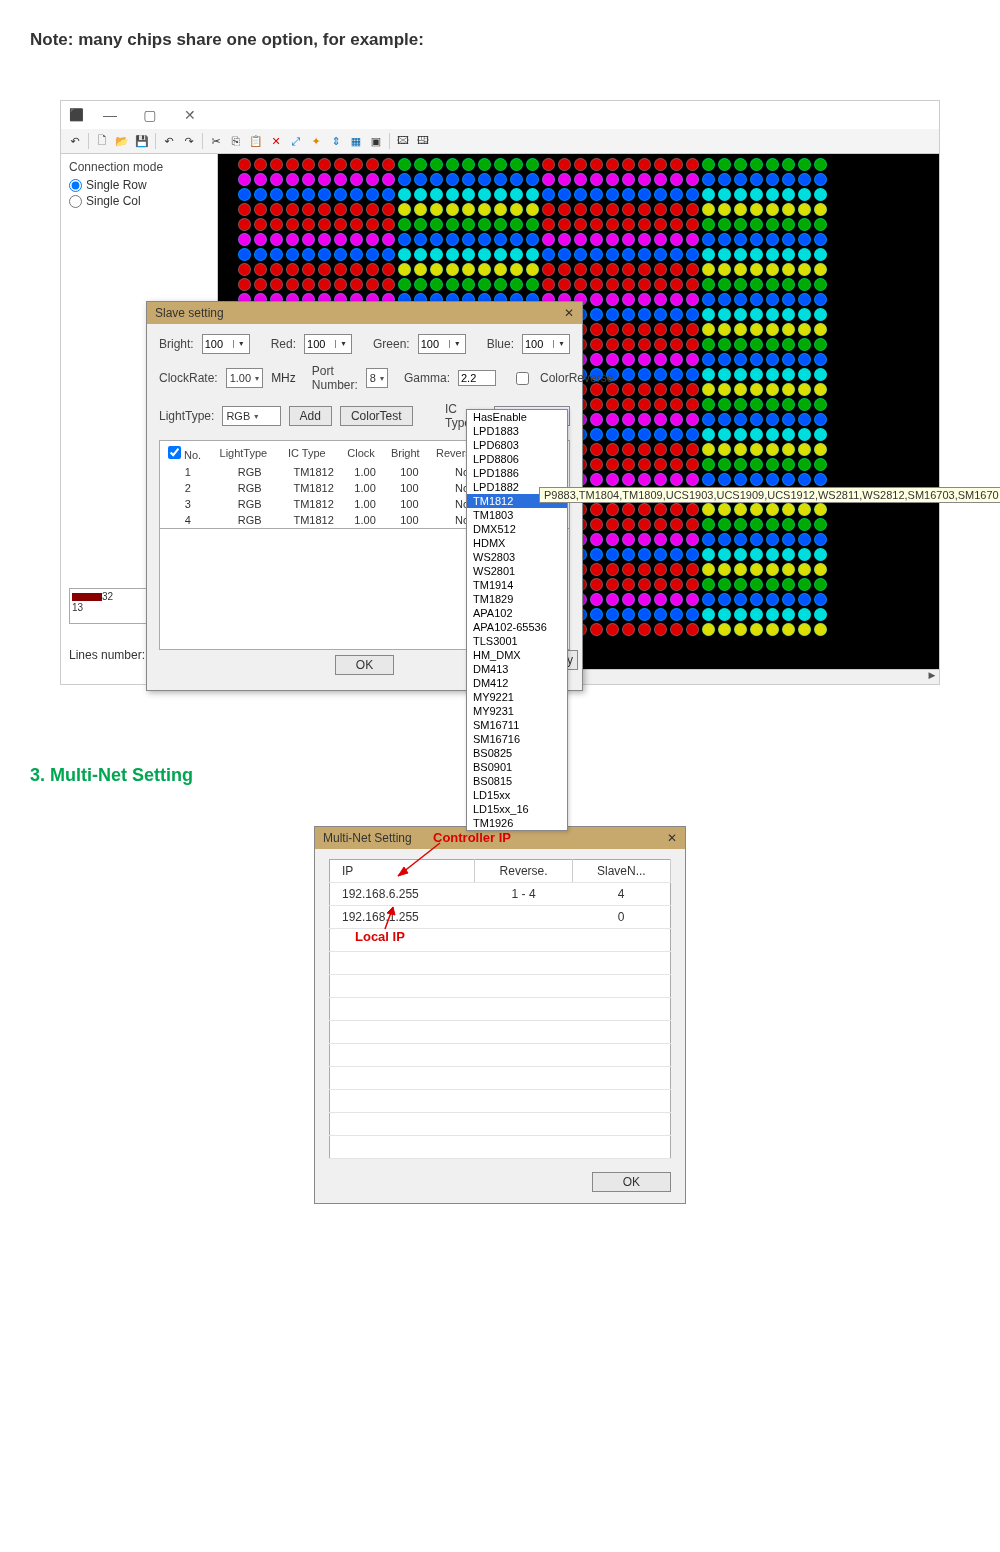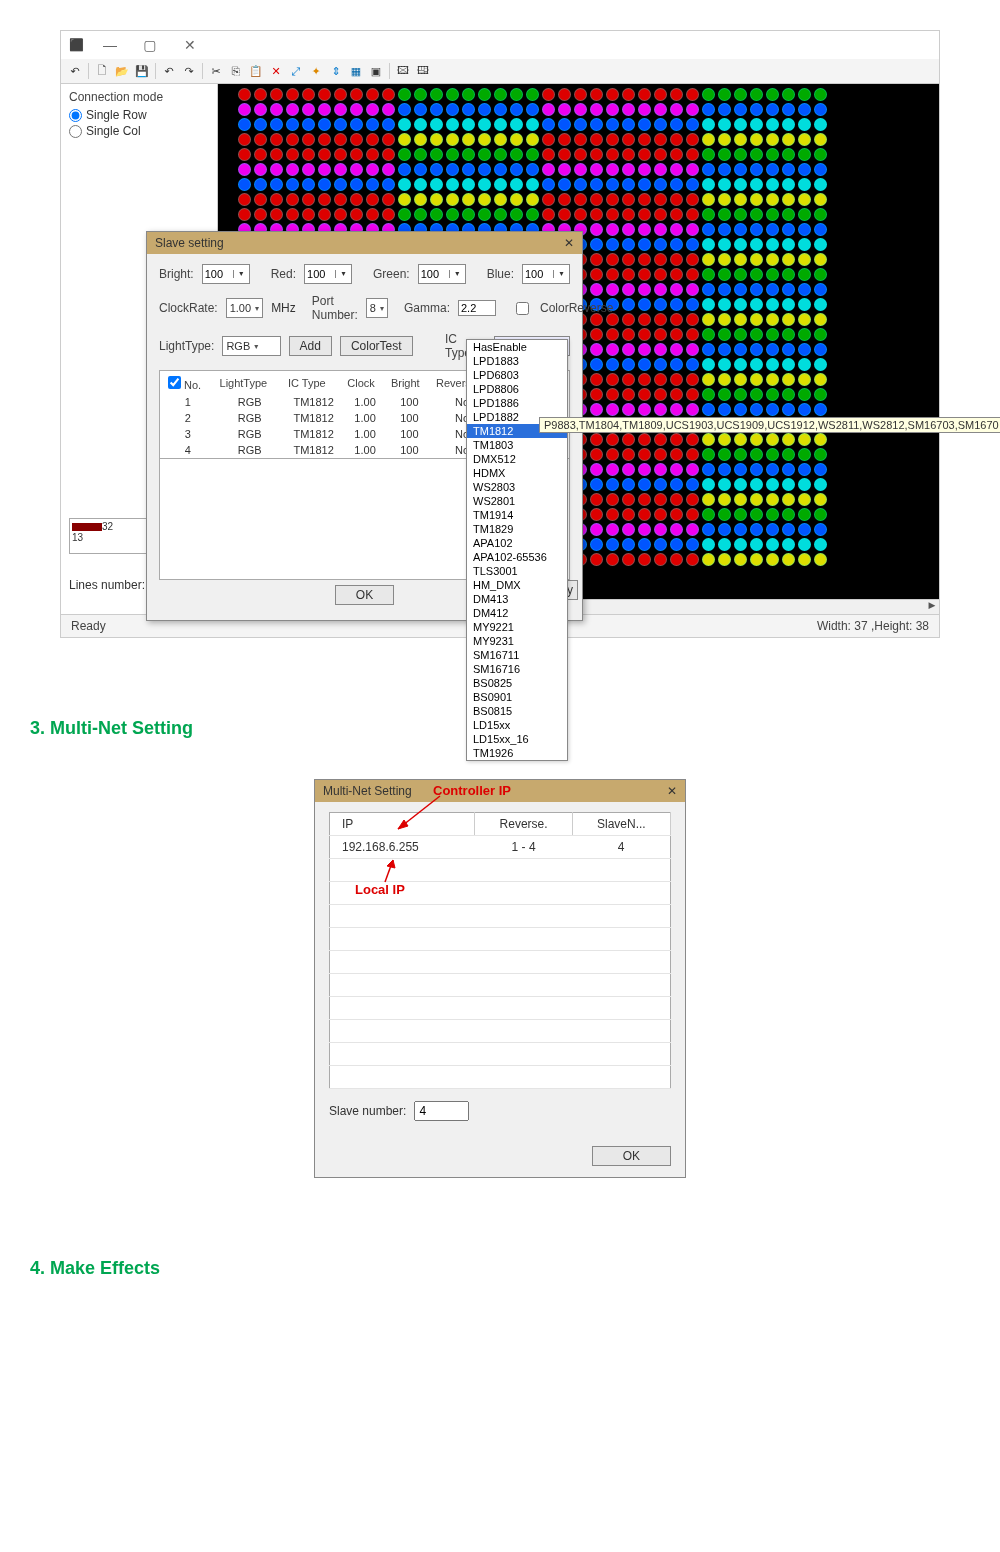--- a/index.html
+++ b/index.html
@@ -260,20 +260,21 @@
     position:absolute; font-size:13px; font-weight:bold; color:#d00; z-index:5;
   }
   .mn-arrow {
     position:absolute; stroke:#d00; fill:#d00; z-index:4;
   }
 </style>
 </head>
 <body>
 
 <div class="page">
+  <div class="note-text">Note: many chips share one option, for example:</div>
 
   <div class="app-window">
     <div class="titlebar">
       <span class="title-icon">⬛</span>
       <span class="winbtn">—</span>
       <span class="winbtn">▢</span>
       <span class="winbtn">✕</span>
     </div>
     <div class="toolbar">
       <span class="tb-btn">↶</span>
@@ -1741,25 +1742,20 @@
         <div class="ic-item">BS0825</div>
         <div class="ic-item">BS0901</div>
         <div class="ic-item">BS0815</div>
         <div class="ic-item">LD15xx</div>
         <div class="ic-item">LD15xx_16</div>
         <div class="ic-item">TM1926</div>
       </div>
     <div class="tooltip-chip">P9883,TM1804,TM1809,UCS1903,UCS1909,UCS1912,WS2811,WS2812,SM16703,SM1670</div>
     <div class="apply-stub">pply</div>
 
-    <div class="statusbar">
-      <span class="status-left">Ready</span>
-      <span class="status-mid">X: 7 ,Y: 1</span>
-      <span class="status-right">Width: 37 ,Height: 38</span>
-    </div>
 
   </div>
 
   <div class="section-heading">3. Multi-Net Setting</div>
 
   <div class="mn-dialog">
     <div class="mn-title">
       <span>Multi-Net Setting</span>
       <span>✕</span>
     </div>
@@ -1772,20 +1768,25 @@
           <th>SlaveN...</th>
         </tr>
           </thead>
         <tbody id="mn-tbody">
             <tr>
               <td>192.168.6.255</td>
               <td>1 - 4</td>
               <td>4</td>
             </tr>
             <tr>
+              <td>192.168.1.255</td>
+              <td></td>
+              <td>0</td>
+            </tr>
+            <tr>
               <td></td>
               <td></td>
               <td></td>
             </tr>
             <tr>
               <td></td>
               <td></td>
               <td></td>
             </tr>
             <tr>
@@ -1823,35 +1824,30 @@
               <td></td>
               <td></td>
             </tr>
             <tr>
               <td></td>
               <td></td>
               <td></td>
             </tr>
           </tbody>
       </table>
-      <div class="mn-slave-row">
-        <span>Slave number:</span>
-        <input value="4" style="">
-      </div>
     </div>
     <div class="mn-ok-row">
       <span class="smallbtn">OK</span>
     </div>
 
     <div class="mn-annot" style="top:3px; left:118px">Controller IP</div>
     <svg class="mn-arrow" style="top:14px; left:75px" width="60" height="40">
       <line x1="50" y1="2" x2="8" y2="35" stroke="#d00" stroke-width="1.5"></line>
       <polygon points="8,35 14,26 18,32" fill="#d00"></polygon>
     </svg>
     <div class="mn-annot" style="top:102px; left:40px">Local IP</div>
     <svg class="mn-arrow" style="top:76px; left:60px" width="30" height="28">
       <line x1="10" y1="26" x2="18" y2="4" stroke="#d00" stroke-width="1.5"></line>
       <polygon points="18,4 12,10 20,12" fill="#d00"></polygon>
     </svg>
   </div>
 
-  <div class="section-heading">4. Make Effects</div>
 </div>
 
 </body></html>

